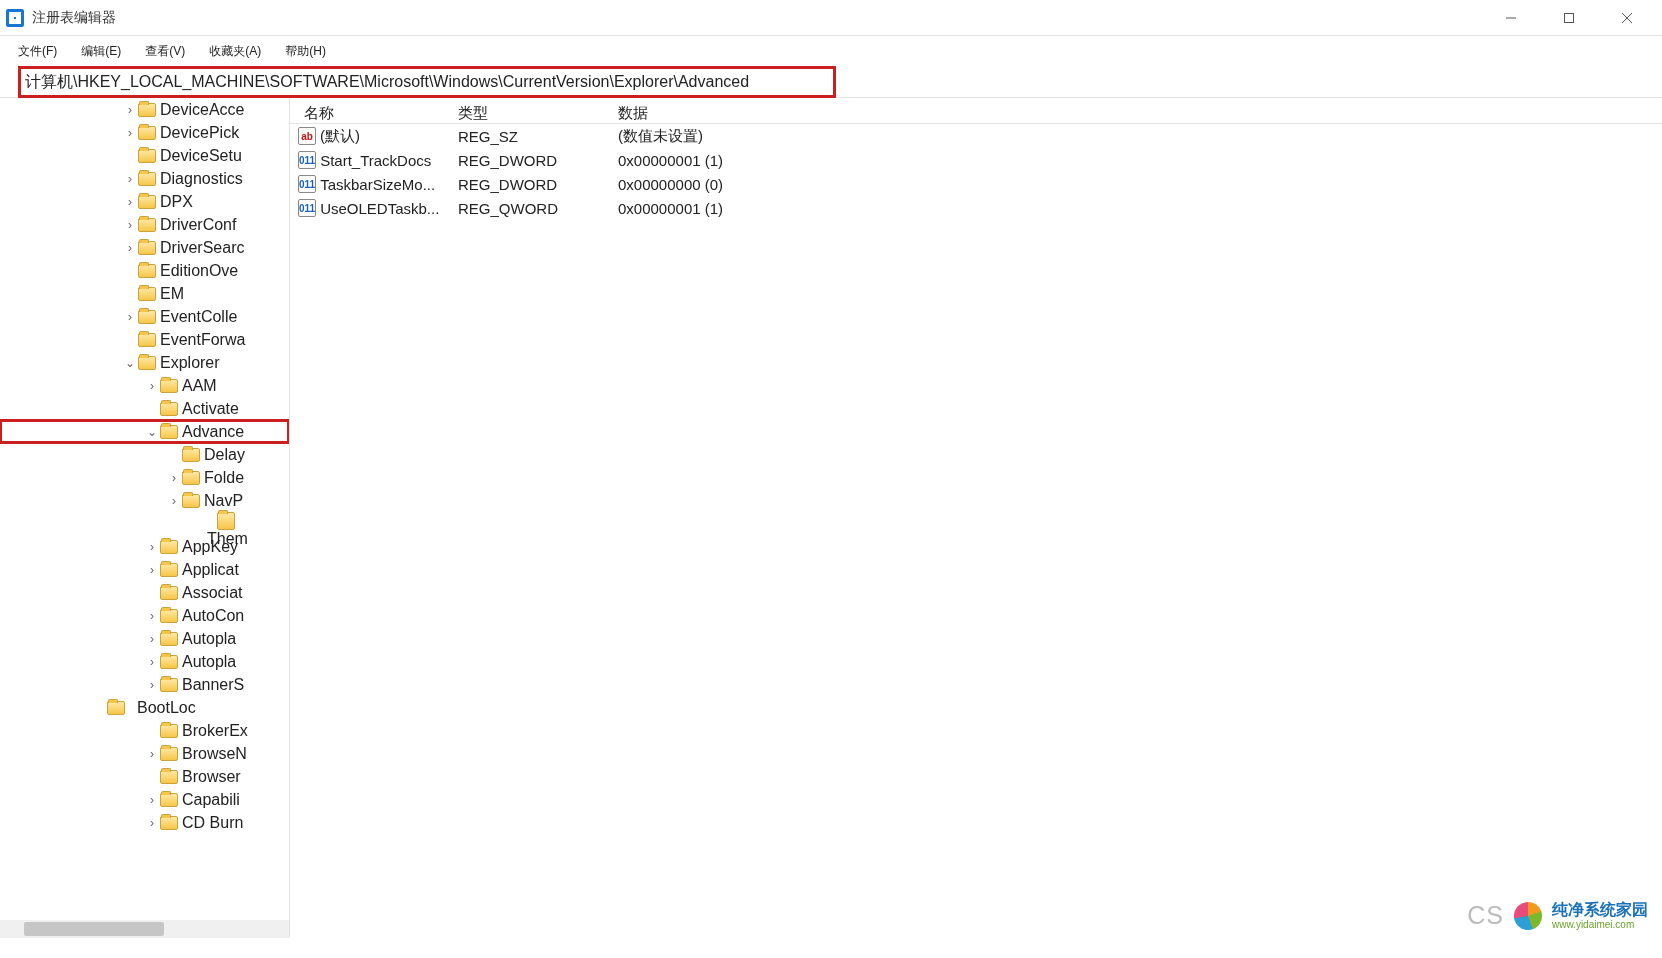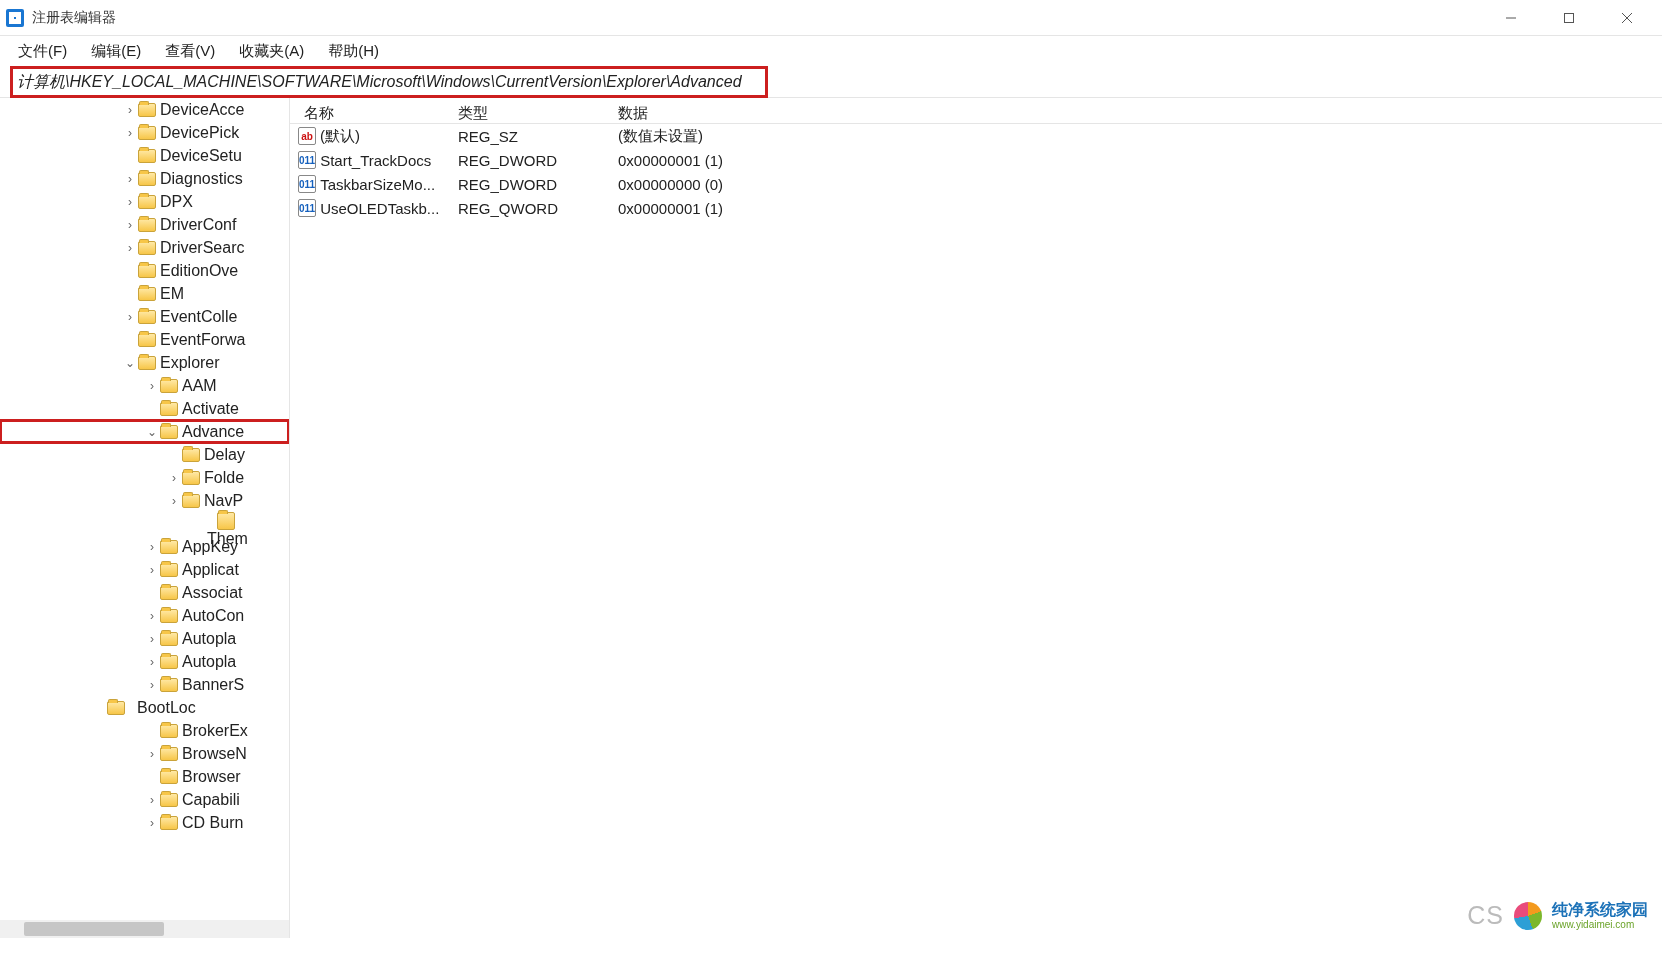--- a/index.html
+++ b/index.html
@@ -8,25 +8,25 @@
 
 .titlebar { height:36px; display:flex; align-items:center; padding:0 6px; border-bottom:1px solid #e5e5e5; }
 .titlebar .app-icon { width:18px; height:18px; margin-right:8px; background:#1976d2; border-radius:2px; position:relative; }
 .titlebar .app-icon::before { content:""; position:absolute; inset:3px; background:linear-gradient(90deg,#fff 0 40%,transparent 40% 60%,#fff 60%),linear-gradient(0deg,#fff 0 40%,transparent 40% 60%,#fff 60%); mix-blend-mode:normal; }
 .titlebar .title { font-size:14px; color:#333; }
 .titlebar .spacer { flex:1; }
 .titlebar .win-btn { width:58px; height:36px; display:flex; align-items:center; justify-content:center; color:#333; }
 .titlebar .win-btn svg { width:12px; height:12px; stroke:#555; fill:none; stroke-width:1; }
 
 
-.menubar { height:30px; display:flex; align-items:center; padding:0 8px; gap:4px; font-size:15px; }
+.menubar { height:30px; display:flex; align-items:center; padding:0 8px; gap:4px; font-size:12px; }
 .menubar .menu-item { padding:3px 10px; color:#222; }
 
 
-.addressbar-wrap { border:3px solid #cc1f1f; margin:0 2px 0 10px; width:758px;font-style:italic; }
+.addressbar-wrap { border:3px solid #cc1f1f; margin:0 2px 0 18px; width:818px; }
 .addressbar { height:26px; font-size:16px; padding:0 4px; display:flex; align-items:center; color:#222; white-space:nowrap; }
 
 
 .main { display:flex; height:calc(958px - 36px - 30px - 32px - 20px); }
 .tree-pane { width:290px; border-right:1px solid #e5e5e5; position:relative; overflow:hidden; }
 .tree-inner { position:absolute; left:0; top:0; right:0; bottom:18px; overflow:hidden; }
 .tree-row { display:flex; align-items:center; height:23px; font-size:16px; color:#222; white-space:nowrap; }
 .tree-row .exp { width:16px; text-align:center; color:#666; font-size:12px; user-select:none; }
 .tree-row.noexp .exp { visibility:hidden; }
 .folder-icon { width:18px; height:14px; flex:0 0 18px; margin-right:4px; background:linear-gradient(#ffe9a6,#f7c648); border:1px solid #caa33a; border-radius:2px; position:relative; }

